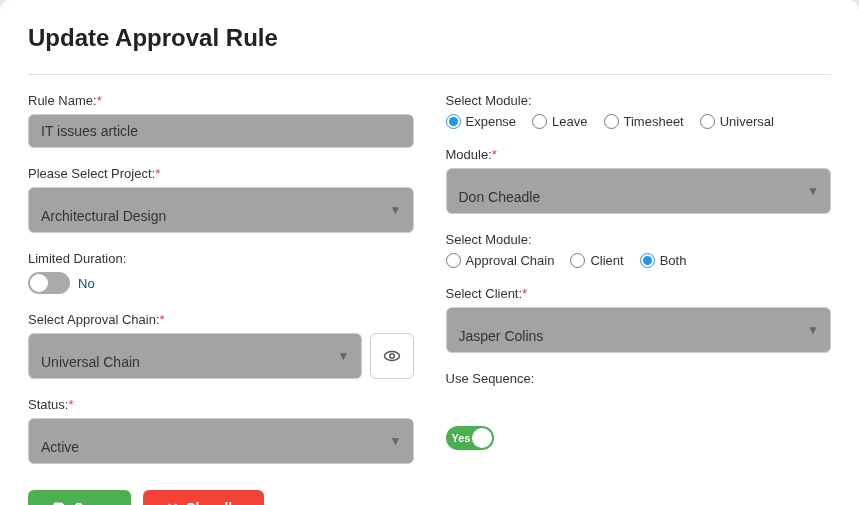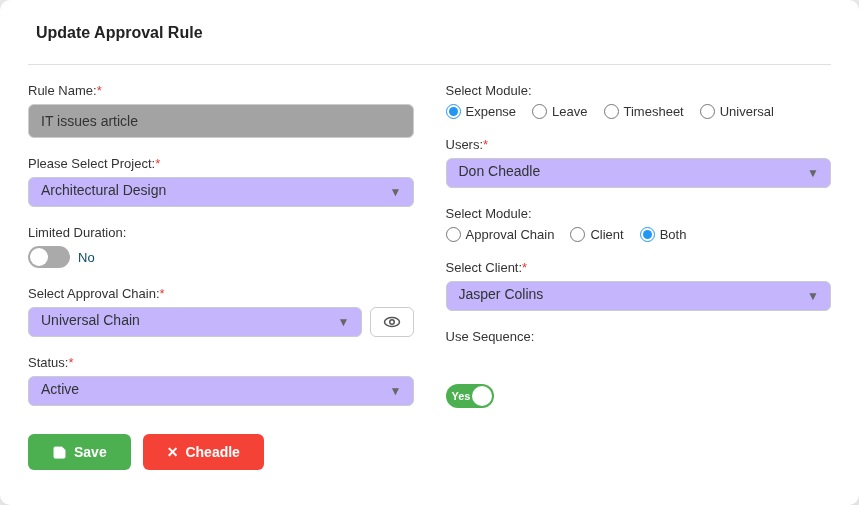--- a/index.html
+++ b/index.html
@@ -14,25 +14,24 @@
     }
     .modal {
       background: #fff;
       border-radius: 10px;
       box-shadow: 0 2px 20px rgba(0,0,0,0.15);
       width: 859px;
       min-height: 505px;
       padding: 24px 28px 24px 28px;
     }
     .modal-title {
-      font-size: 16px;
+      font-size: 24px;
       font-weight: 600;
       color: #222;
       margin-bottom: 22px;
-      margin-left: 8px;
     }
     .form-grid {
       display: grid;
       grid-template-columns: 1fr 1fr;
       gap: 0 32px;
     }
     .form-group {
       margin-bottom: 18px;
     }
     .form-label {
@@ -56,24 +55,24 @@
       background: #a3a3a3;
     }
     .form-select-wrapper {
       position: relative;
       width: 100%;
     }
     .form-select {
       width: 100%;
       border: 1.5px solid #ccc;
       border-radius: 6px;
-      padding: 4px 36px 8px 12px;
+      padding: 20px 36px 8px 12px;
       font-size: 14px;
       color: #333;
-      background: #c4b5fd;
+      background: #a3a3a3;
       appearance: none;
       outline: none;
       cursor: pointer;
     }
     .form-select-wrapper .chevron {
       position: absolute;
       right: 12px;
       top: 50%;
       transform: translateY(-50%);
       pointer-events: none;
@@ -325,21 +324,21 @@
           </label>
           <label class="radio-item">
             <input type="radio" name="module_top" style="">
             <span>Universal</span>
           </label>
         </div>
       </div>
 
       <div class="form-group">
         <label class="form-label">
-          <span>Users:</span><span class="required">*</span>
+          <span>Module:</span><span class="required">*</span>
         </label>
         <div class="form-select-wrapper">
           <select class="form-select">
             <option>Don Cheadle</option>
             <option>User B</option>
             <option>User C</option>
           </select>
           <span class="chevron">▼</span>
         </div>
       </div>

